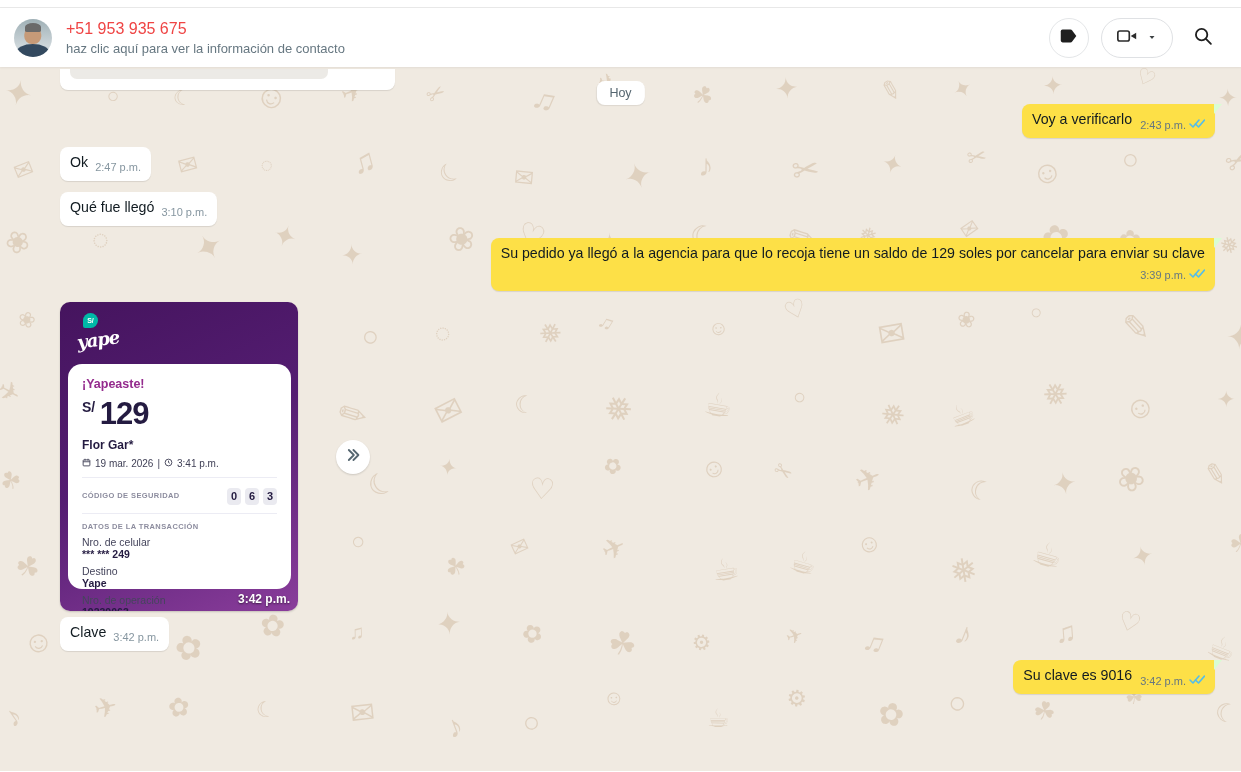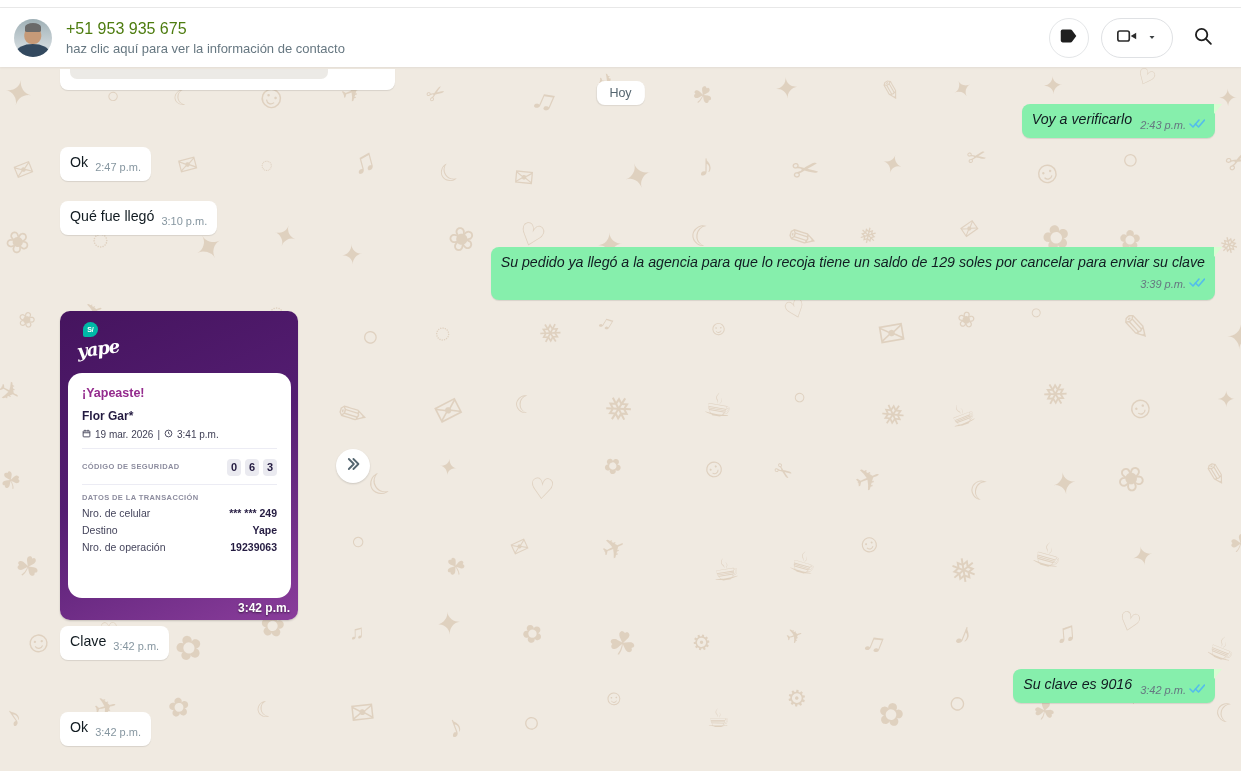--- a/index.html
+++ b/index.html
@@ -15,21 +15,21 @@
   .hleft { display:flex; align-items:center; gap:14px; cursor:pointer; }
   .avatar { width:38px; height:38px; border-radius:50%; overflow:hidden; position:relative;
     background:linear-gradient(180deg,#9fb0b6 0%,#cdd6da 70%); flex:0 0 auto; }
   .avatar .hair { position:absolute; top:13%; left:28%; width:44%; height:22%;
     background:#6a6a6a; border-radius:50% 50% 20% 20%; }
   .avatar::before { content:""; position:absolute; left:50%; top:20%; width:46%; height:48%;
     transform:translateX(-50%); background:#c69a78; border-radius:48% 48% 42% 42%; }
   .avatar::after { content:""; position:absolute; bottom:-10%; left:50%;
     transform:translateX(-50%); width:88%; height:44%; background:#33495f;
     border-radius:50% 50% 0 0; }
-  .htitle { font-size:16px; color:#4d7c0f; font-weight:400; line-height:1.25; }
+  .htitle { font-size:16px; color:#ef4444; font-weight:400; line-height:1.25; }
   .hsub { font-size:13px; color:#667781; margin-top:2px; }
 
   .hright { display:flex; align-items:center; gap:12px; }
   .circle-btn { width:40px; height:40px; border-radius:50%; background:#fff;
     border:1px solid #e4e6e8; display:flex; align-items:center; justify-content:center; cursor:pointer; }
   .pill { height:40px; border-radius:20px; background:#fff; border:1px solid #dfe1e4;
     display:flex; align-items:center; gap:8px; padding:0 14px; cursor:pointer;
     font-size:14.5px; font-weight:bold; color:#1b1b1b; }
   .icon-btn { width:36px; height:36px; border:none; background:transparent;
     display:flex; align-items:center; justify-content:center; cursor:pointer; }
@@ -43,21 +43,21 @@
     background:#fff; color:#54656f; font-size:12.5px; padding:5px 13px; border-radius:8px;
     box-shadow:0 1px 1px rgba(0,0,0,.08); z-index:2; }
 
   .row { position:relative; z-index:1; display:flex; padding:0 26px 0 60px; }
   .row.right { justify-content:flex-end; }
   .row.left  { justify-content:flex-start; }
 
   .bubble { position:relative; max-width:780px; background:#fff; border-radius:8px;
     padding:6px 10px 8px 10px; font-size:14.2px; color:#111b21; line-height:19px;
     box-shadow:0 1px 1px rgba(0,0,0,.10); }
-  .bubble.green { background:#86efac; border-top-right-radius:0;font-style:italic; }
+  .bubble.green { background:#fde047; border-top-right-radius:0; }
   .bubble.green::after { content:""; position:absolute; top:0; right:-7px; width:0; height:0;
     border-left:8px solid #d9fdd3; border-bottom:10px solid transparent; }
 
   .t-inline { font-size:11px; color:#8696a0; margin-left:7px; position:relative; top:4px; white-space:nowrap; }
   .meta { white-space:nowrap; margin-left:8px; position:relative; top:5px; font-size:11px;
     color:#667781; display:inline-flex; align-items:center; gap:3px; }
   .bubble.wide .meta { display:flex; justify-content:flex-end; position:static; margin:3px 0 -2px; }
 
   .bubble.partial { width:335px; padding-top:0; border-top-left-radius:0; border-top-right-radius:0; }
   .cut-content { height:10px; width:258px; background:#eceae6; border-radius:0 0 7px 7px;
@@ -83,34 +83,34 @@
   .cur { font-size:14px; font-weight:bold; vertical-align:top; line-height:1.4; }
   .amt { font-size:31px; font-weight:bold; letter-spacing:-1px; line-height:1; }
   .r-payer { margin-top:9px; font-size:12px; font-weight:bold; color:#241b41; }
   .r-datetime { margin-top:6px; font-size:10px; color:#3f3f55; display:flex; align-items:center; gap:4px; }
   .sep { border:none; border-top:1px solid #ececf4; margin:8px 0; }
   .r-code { display:flex; justify-content:space-between; align-items:center; }
   .micro-label { font-size:7.5px; color:#8c8c9e; letter-spacing:.4px; font-weight:bold; }
   .digits span { display:inline-block; width:14px; height:17px; background:#eaeaf0;
     border-radius:4px; font-size:11px; font-weight:bold; color:#241b41; text-align:center;
     line-height:17px; margin-left:4px; }
-  .trow { display:flex; justify-content:space-between; font-size:10.5px; margin-top:5px; }
+  .trow { display:flex; justify-content:space-between; font-size:10.5px; margin-top:5px;flex-direction:column; }
   .tlabel { color:#45455c; } .tval { font-weight:bold; color:#241b41; }
   .img-time { position:absolute; bottom:5px; right:8px; color:#fff; font-size:12px;
     font-weight:bold; text-shadow:0 1px 2px rgba(0,0,0,.55); }
 
   .fwd { width:34px; height:34px; border-radius:50%; background:#fff; margin-left:38px;
     align-self:center; display:flex; align-items:center; justify-content:center;
     box-shadow:0 1px 2px rgba(0,0,0,.15); cursor:pointer; border:none; }
 
   
   .m-partial { margin-top:2px; }
   .m-voy  { margin-top:14px; }
   .m-ok1  { margin-top:9px; }
-  .m-que  { margin-top:20px; }
+  .m-que  { margin-top:11px; }
   .m-ped  { margin-top:12px; }
   .m-img  { margin-top:11px; }
   .m-cla  { margin-top:6px; }
   .m-key  { margin-top:9px; }
   .m-ok2  { margin-top:9px; }
 </style>
 </head>
 <body>
 
 <div class="top-strip"></div>
@@ -343,20 +343,24 @@
 
   <div class="row left m-img">
     <div class="img-bubble">
       <div class="receipt">
         <div class="yape-logo">
           <div class="logo-bubble">S/</div>
           <div class="logo-script">yape</div>
         </div>
         <div class="card">
           <div class="r-title">¡Yapeaste!</div>
+          <div class="r-amount">
+            <span class="cur">S/</span>
+            <span class="amt">129</span>
+          </div>
           <div class="r-payer">Flor Gar*</div>
           <div class="r-datetime">
             <span><svg width="9" height="9" viewBox="0 0 24 24" fill="none" stroke="#3f3f55" stroke-width="2.4">
                   <rect x="3" y="5" width="18" height="16" rx="2"></rect>
                   <path d="M3 10h18M8 2v5M16 2v5"></path>
                 </svg></span>
             <span>19 mar. 2026</span>
             <span>|</span>
             <span><svg width="9" height="9" viewBox="0 0 24 24" fill="none" stroke="#3f3f55" stroke-width="2.4">
                   <circle cx="12" cy="12" r="9"></circle>
@@ -408,18 +412,13 @@
       <span>Su clave es 9016</span><span class="meta">
           <span>3:42 p.m.</span>
           <span><svg width="16" height="11" viewBox="0 0 16 11" fill="none" stroke="#53bdeb" stroke-width="1.6" stroke-linecap="round" stroke-linejoin="round">
               <path d="M1 6l3 3L10 2"></path>
               <path d="M6.5 6l3 3L15.5 2"></path>
             </svg></span>
         </span>
     </div>
   </div>
 
-  <div class="row left m-ok2">
-    <div class="bubble">
-      <span>Ok</span><span class="t-inline">3:42 p.m.</span>
-    </div>
-  </div>
 </main>
 
 </body></html>

